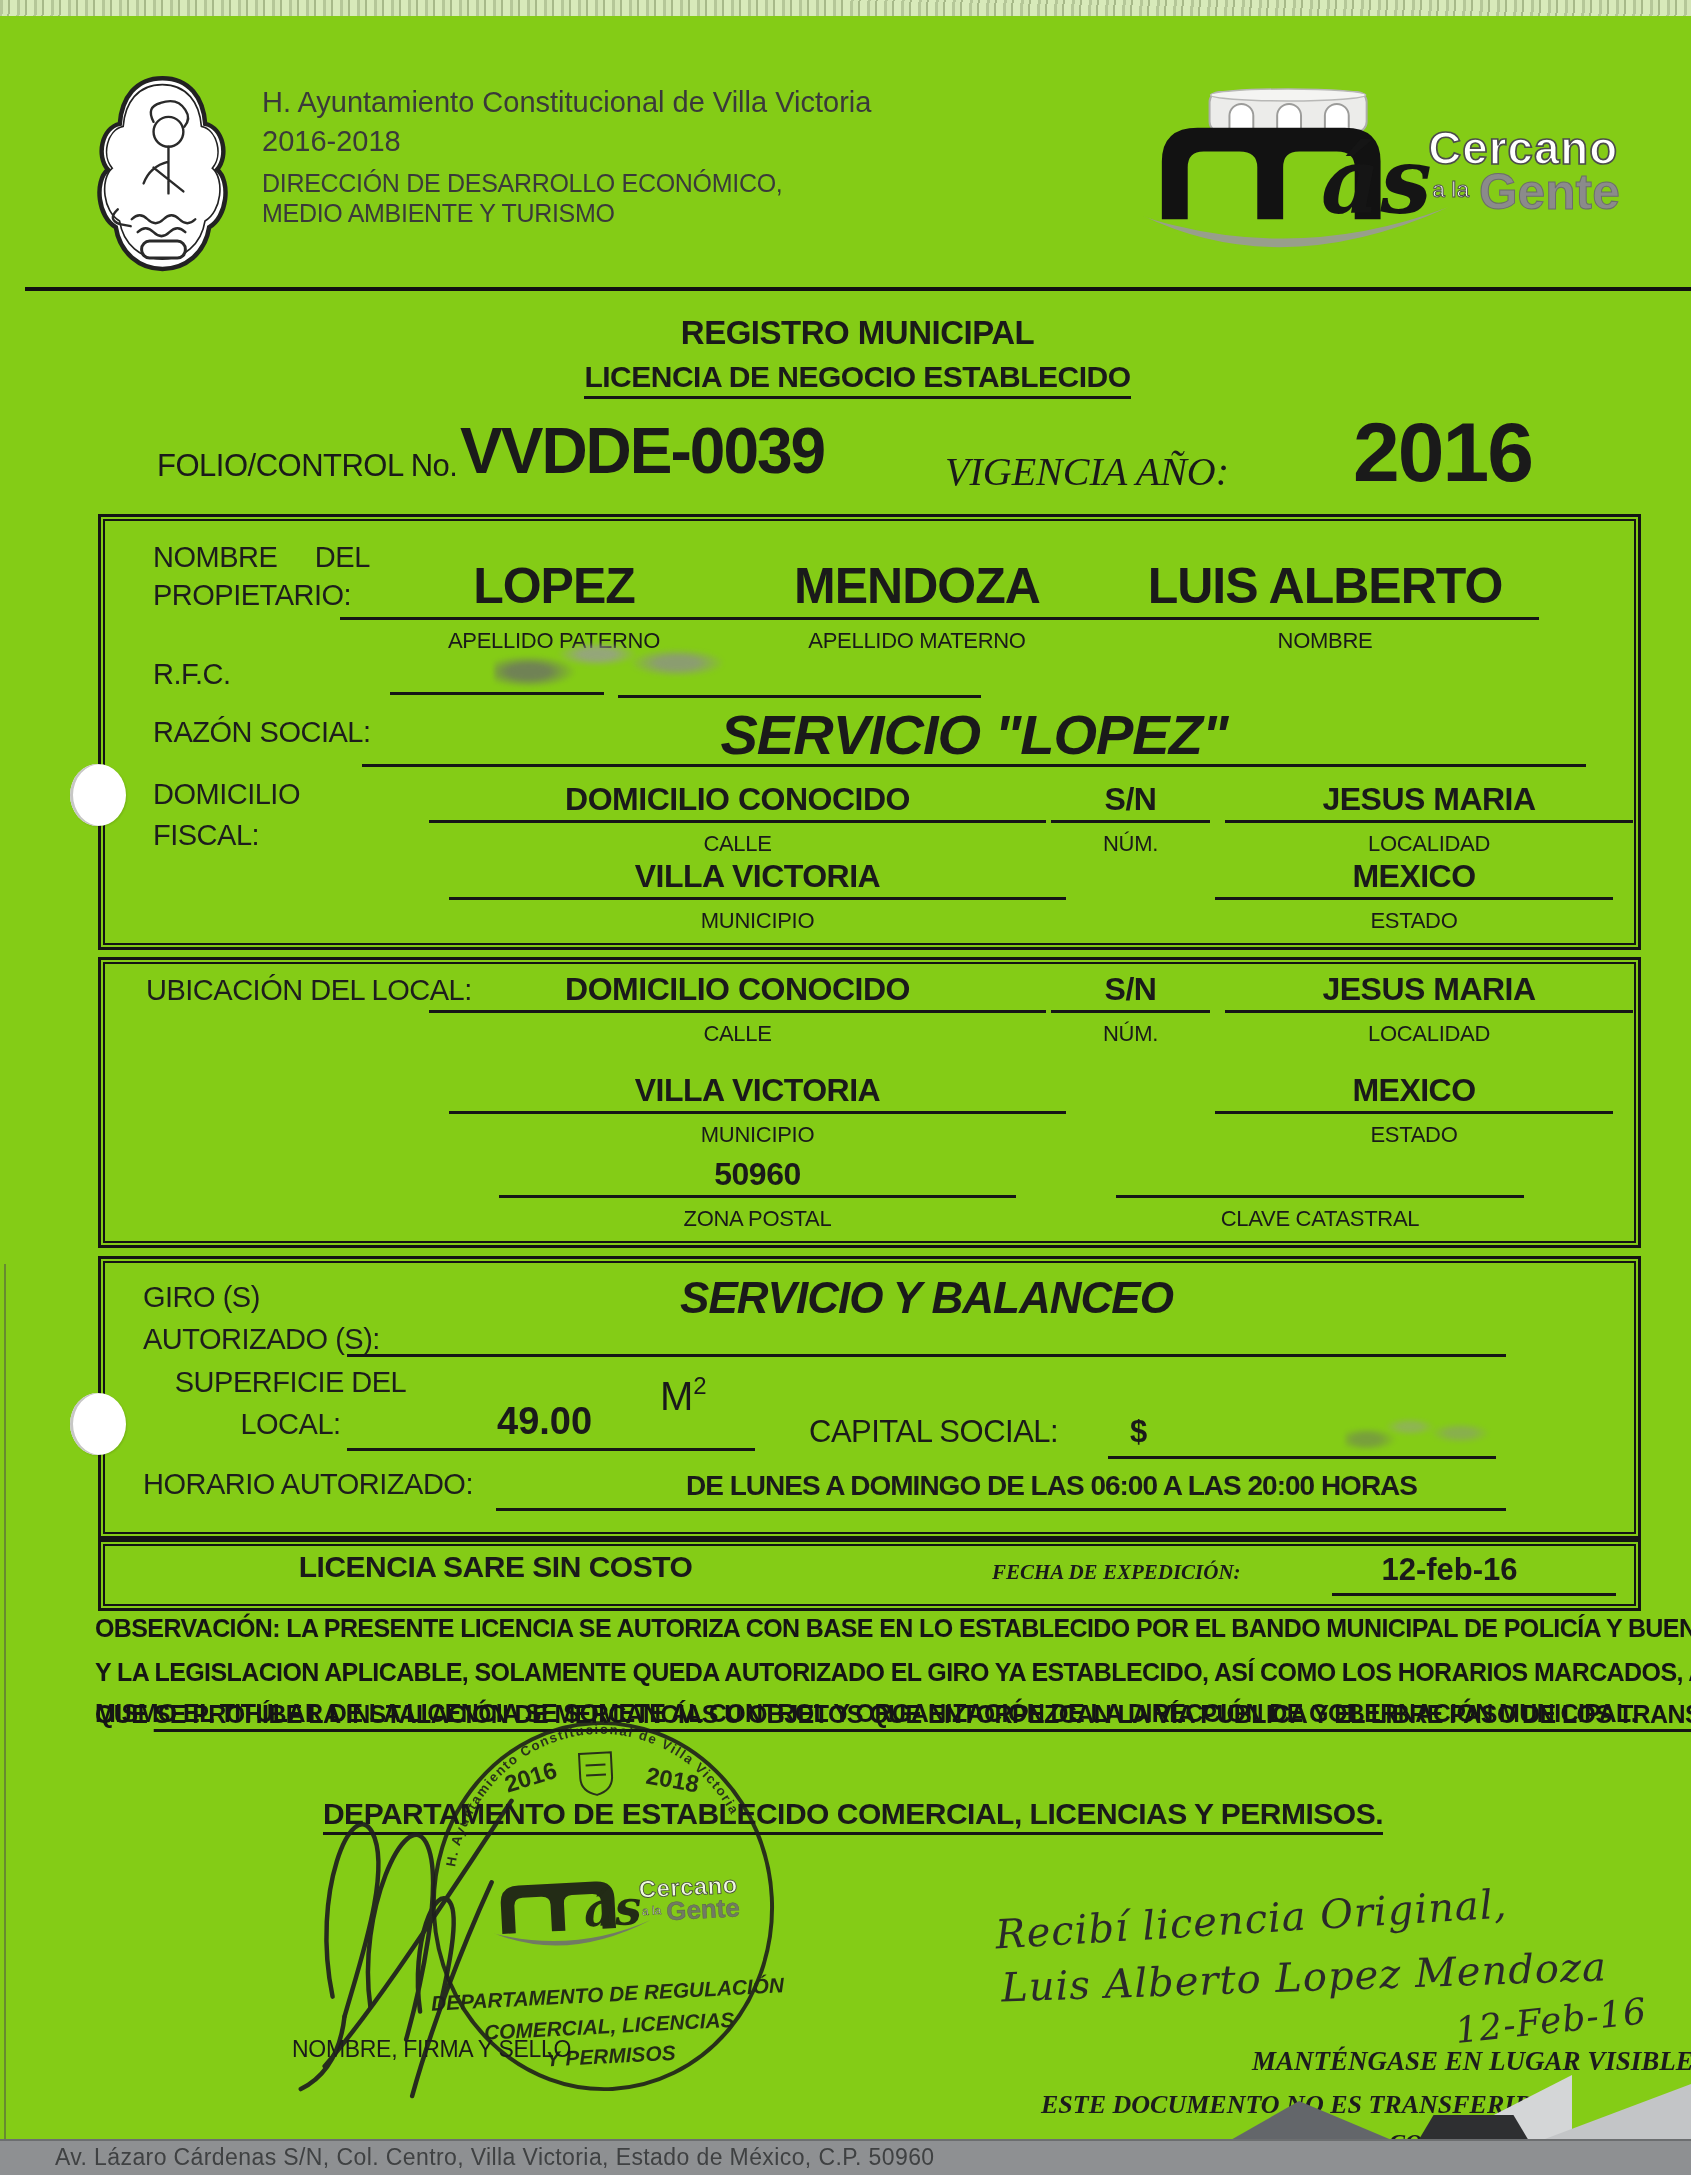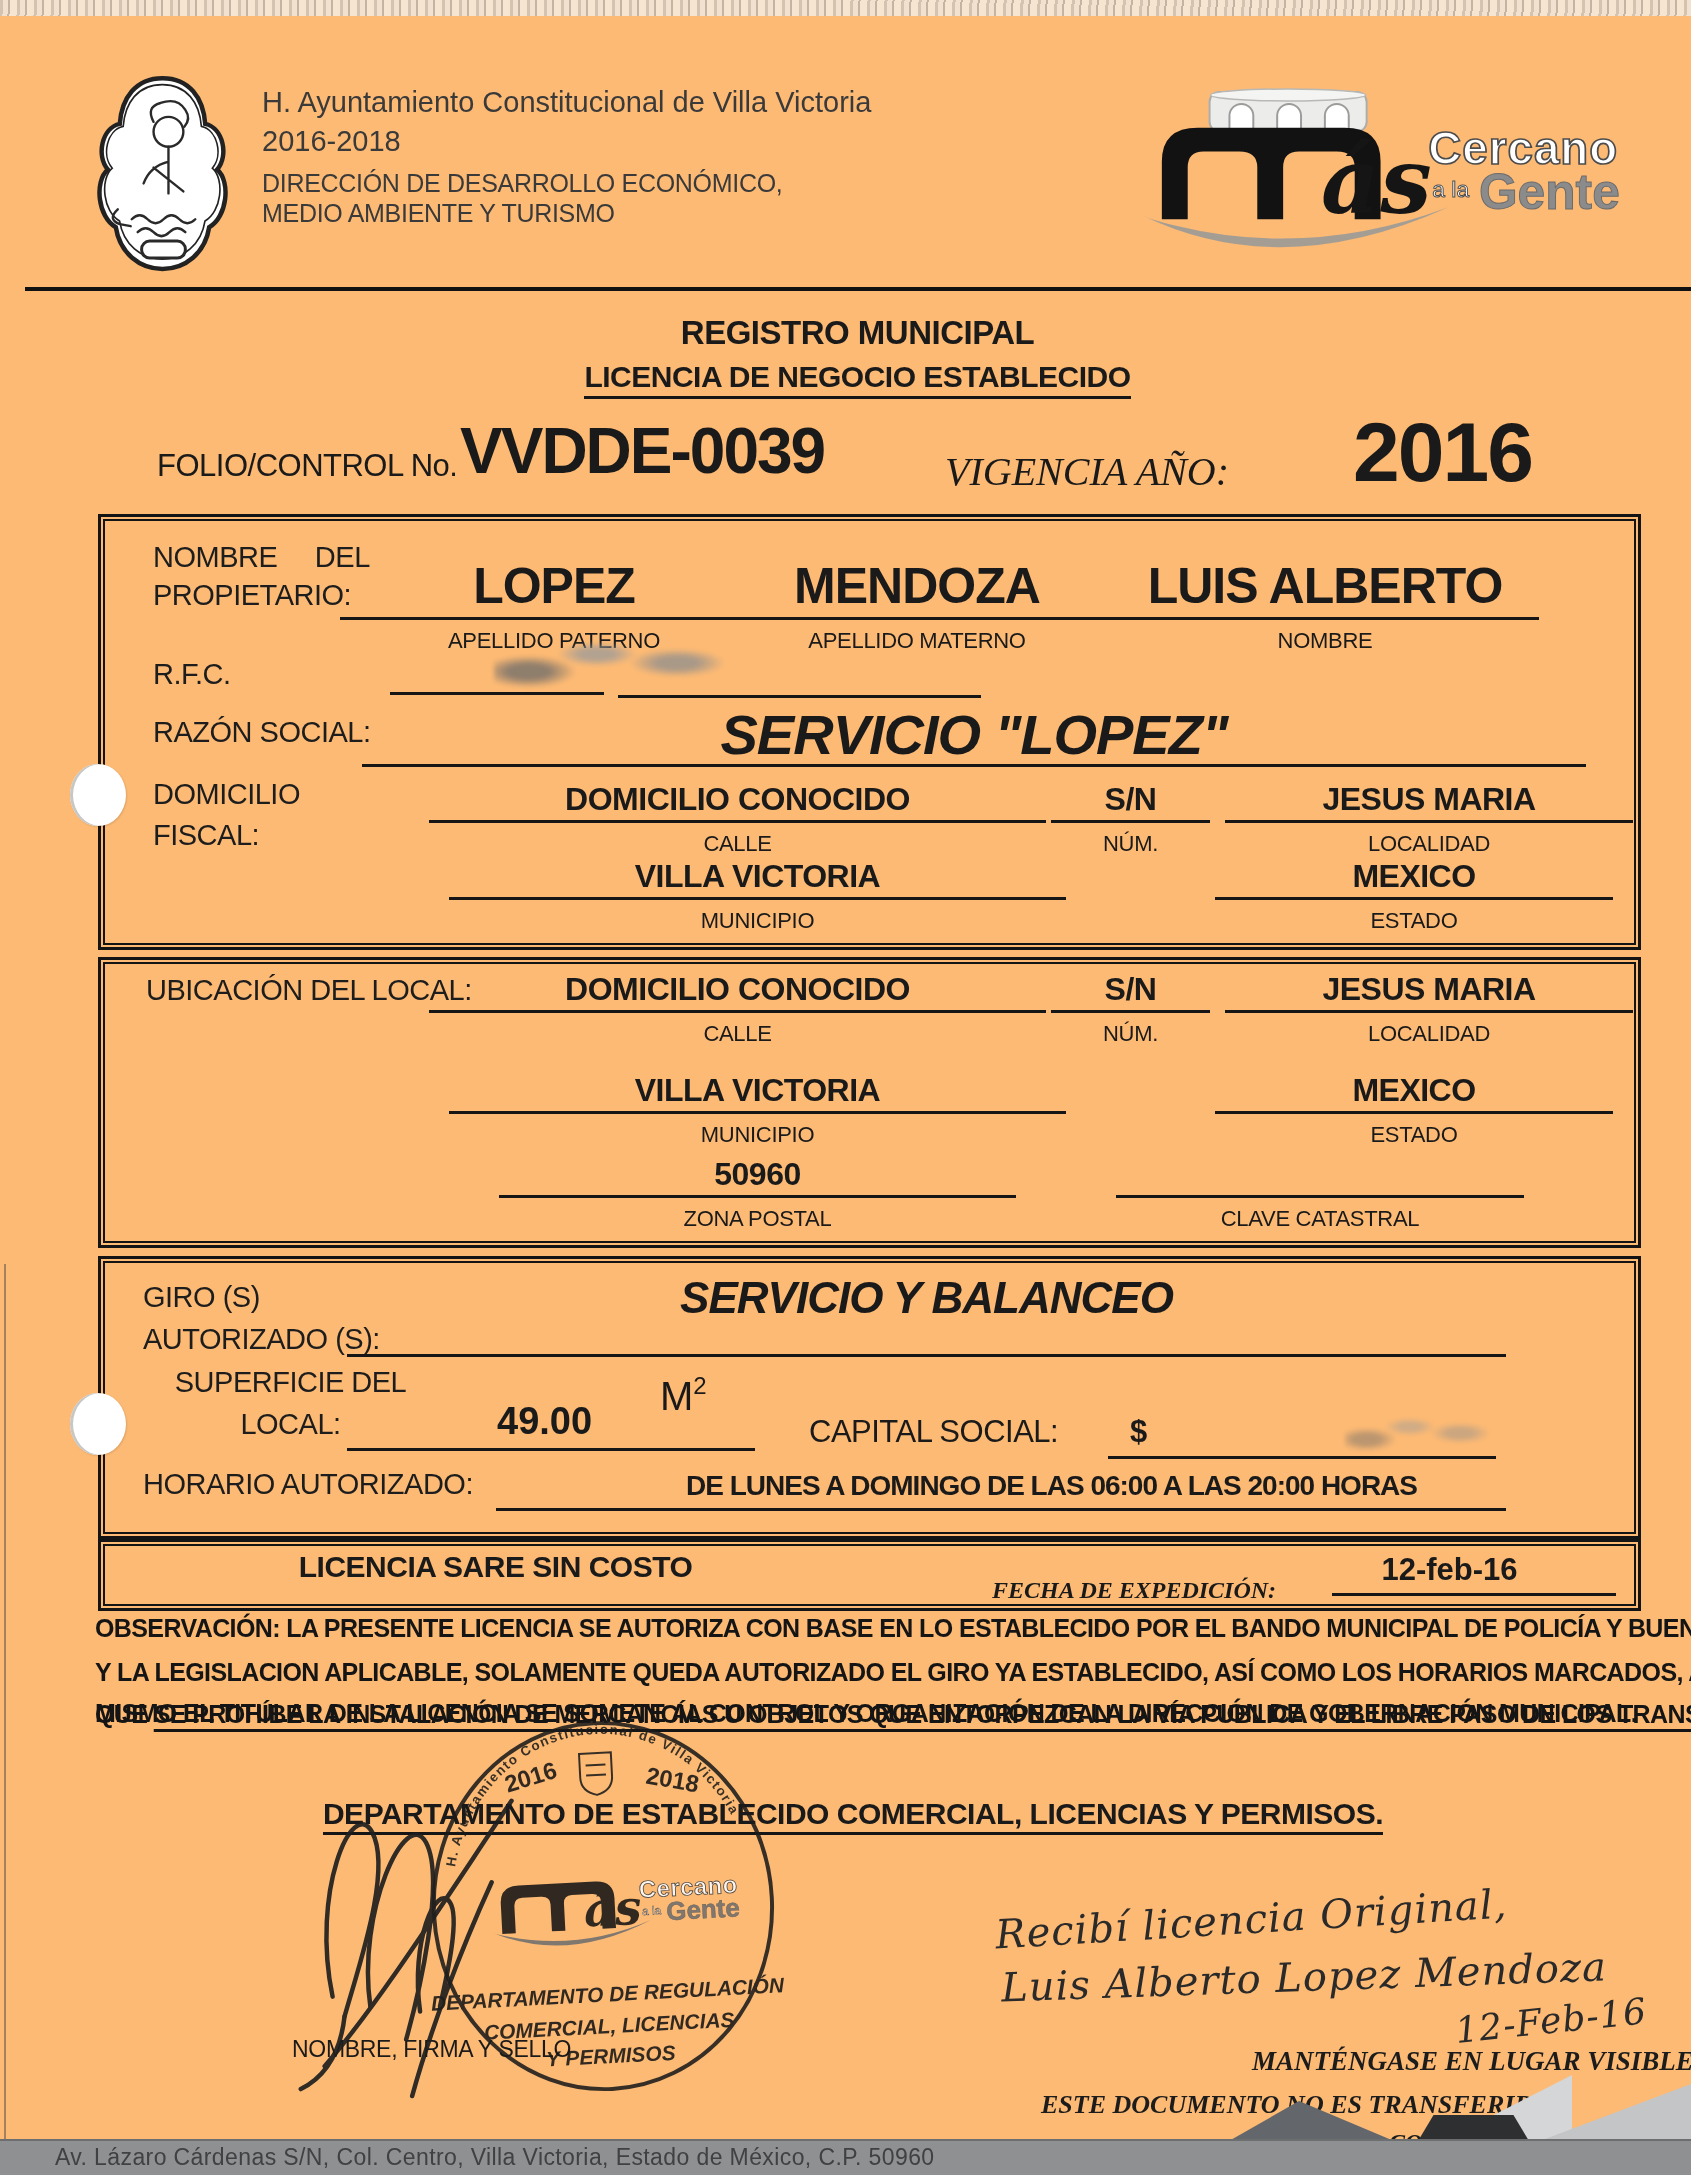--- a/index.html
+++ b/index.html
@@ -1,16 +1,16 @@
 <!DOCTYPE html>
 <html><head>
 <meta charset="utf-8">
 <style>
   html,body{margin:0;padding:0;background:#ffffff;}
-  .page{position:relative;width:1692px;height:2175px;background:#fdba74;overflow:hidden;
+  .page{position:relative;width:1692px;height:2175px;background:#84cc16;overflow:hidden;
         font-family:"Liberation Sans",sans-serif;color:#1a1a1a;}
   .abs{position:absolute;}
   .b{font-weight:bold;}
   .ital{font-style:italic;}
   .ctr{text-align:center;}
   .serif{font-family:"Liberation Serif",serif;font-style:italic;}
   .hand{font-family:"DejaVu Serif",serif;font-style:italic;color:#2a2a2a;letter-spacing:1px;}
   .lb{font-size:29px;letter-spacing:-0.5px;color:#1d1d1d;}
   .line{position:absolute;height:3px;background:#161616;}
   .dbox{position:absolute;border:3.5px solid #141414;z-index:1;}
@@ -210,21 +210,21 @@
     <div class="smudge" style="left:1244px;top:151px;width:144px;height:42px;opacity:.45"></div>
     <div class="line" style="left:1007px;top:197px;width:388px"></div>
 
     <div class="abs lb" style="left:42px;top:209px">HORARIO AUTORIZADO:</div>
     <div class="abs ctr b" style="left:428px;top:211px;width:1045px;font-size:28px;letter-spacing:-1px;white-space:nowrap">DE LUNES A DOMINGO DE LAS 06:00  A LAS 20:00 HORAS</div>
     <div class="line" style="left:395px;top:249px;width:1010px"></div>
   </div>
 
   <div class="dbox" style="left:98px;top:1539px;width:1537px;height:66px">
     <div class="abs ctr b" style="left:106px;top:8px;width:577px;font-size:30px;letter-spacing:-0.5px">LICENCIA SARE SIN COSTO</div>
-    <div class="abs serif b" style="left:891px;top:35px;font-size:24px">FECHA DE EXPEDICIÓN:</div>
+    <div class="abs serif b" style="left:891px;top:18px;font-size:21px">FECHA DE EXPEDICIÓN:</div>
     <div class="abs ctr b" style="left:1234px;top:10px;width:229px;font-size:31px">12-feb-16</div>
     <div class="line" style="left:1231px;top:51px;width:284px"></div>
   </div>
 
   <div class="abs obs" style="left:95px;top:1614px">OBSERVACIÓN:  LA PRESENTE LICENCIA SE AUTORIZA CON BASE EN LO ESTABLECIDO POR EL BANDO MUNICIPAL DE POLICÍA Y BUEN GOBIERNO</div>
   <div class="abs obs" style="left:95px;top:1658px">Y LA LEGISLACION APLICABLE, SOLAMENTE QUEDA AUTORIZADO EL GIRO YA ESTABLECIDO, ASÍ COMO LOS HORARIOS MARCADOS, ADEMÁS DE</div>
   <div class="abs obs" style="left:95px;top:1700px"><span>QUE </span><span class="u3">SE PROHÍBE LA INSTALACIÓN DE MERCANCÍAS U OBJETOS QUE ENTORPEZCAN LA VÍA PUBLICA Y EL LIBRE PASO DE LOS TRANSEÚNTES,</span></div>
   <div class="abs obs" style="left:95px;top:1699px">MISMO EL TITULAR DE LA LICENCIA SE SOMETE AL CONTROL Y ORGANIZACIÓN DE LA DIRECCIÓN DE GOBERNACIÓN MUNICIPAL.</div>
 
   <div class="abs ctr b" style="left:0;top:1797px;width:1706px;font-size:30px;letter-spacing:-0.5px">

